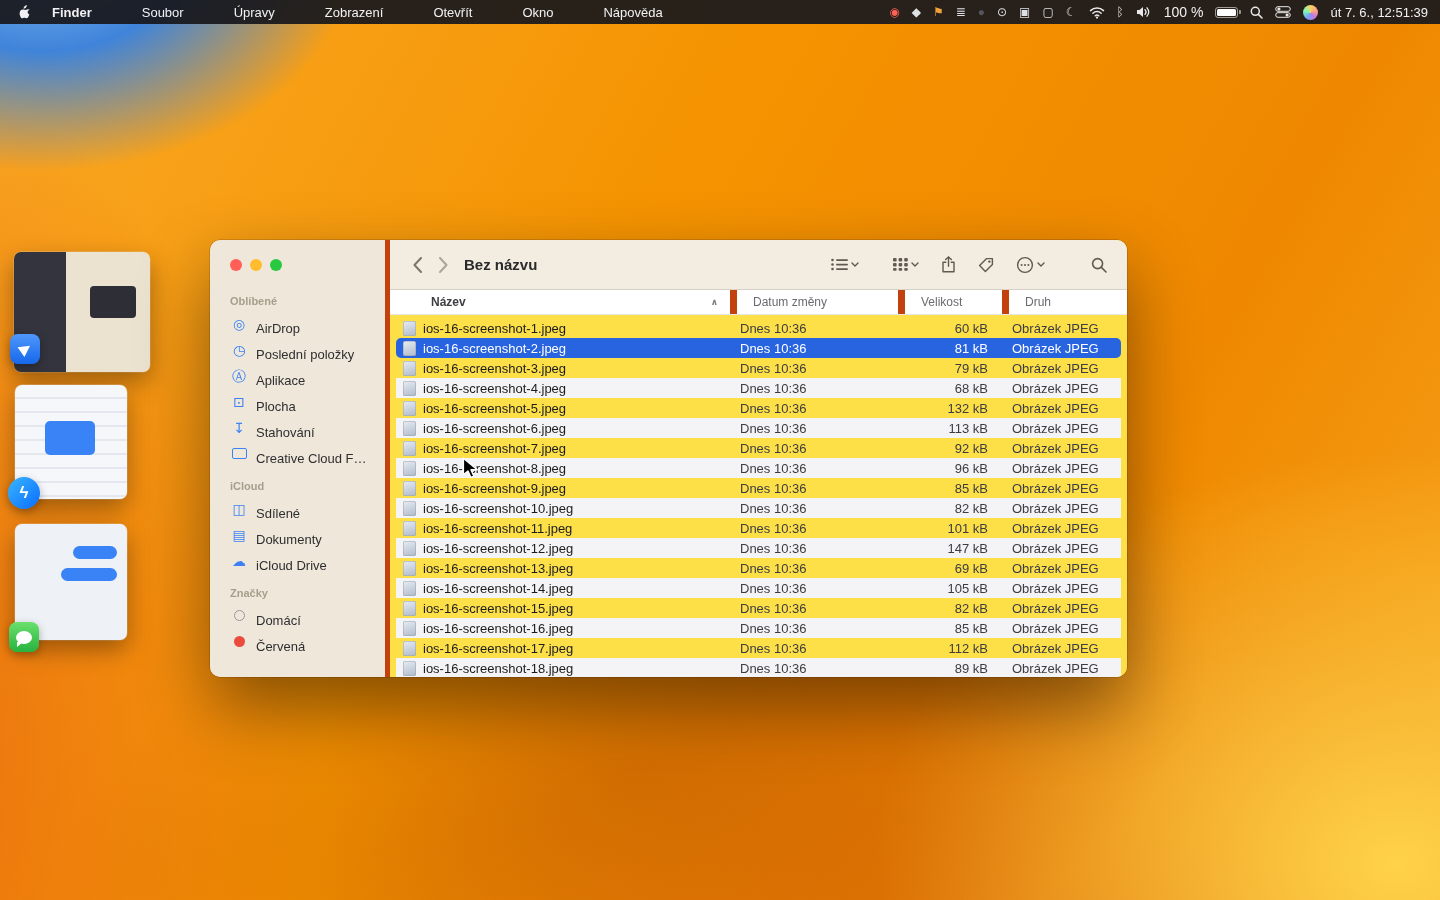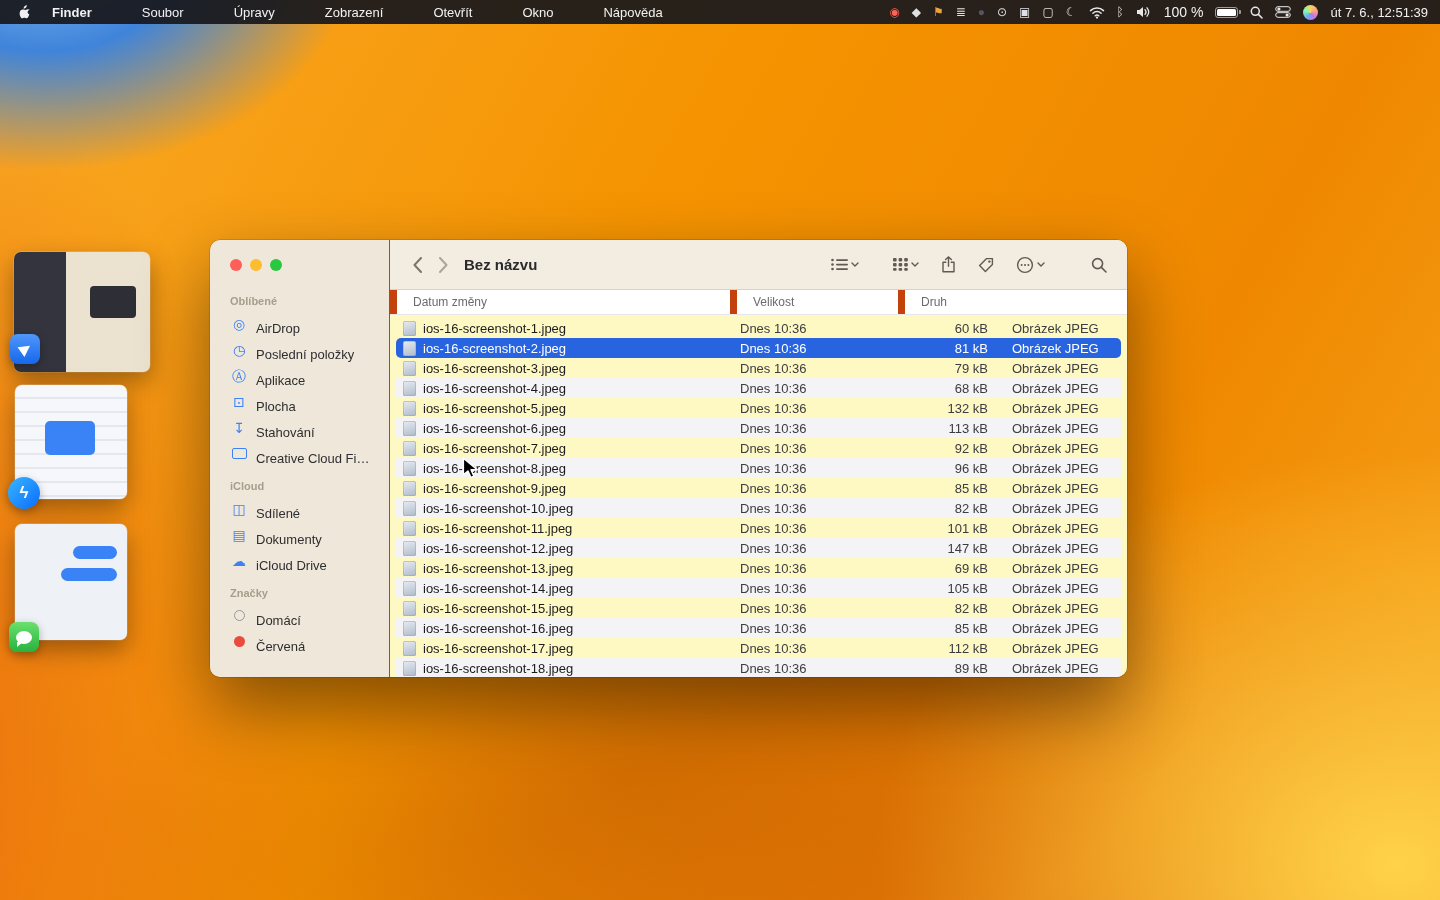--- a/index.html
+++ b/index.html
@@ -59,39 +59,39 @@
     box-shadow:0 3px 8px rgba(0,0,0,.3); }
   .badge-chat { left:-6px; bottom:-12px; width:30px; height:30px; border-radius:8px;
     background:linear-gradient(180deg,#6ae06c,#27b23f); box-shadow:0 3px 8px rgba(0,0,0,.3); }
   .badge-chat .bubble { width:16px; height:13px; background:#fff; border-radius:50%; position:relative; }
   .badge-chat .bubble::after { content:""; position:absolute; left:1px; bottom:-3px; width:0; height:0;
     border-top:5px solid #fff; border-right:6px solid transparent; }
 
   
   .window { position:absolute; left:210px; top:240px; width:917px; height:437px; border-radius:10px;
     overflow:hidden; display:flex; box-shadow:0 30px 70px rgba(0,0,0,.45), 0 0 0 .5px rgba(0,0,0,.25); }
-  .sidebar { width:180px; flex:none; background:#efe8da; border-right:1px solid #c2410c;
+  .sidebar { width:180px; flex:none; background:#efe8da; border-right:5px solid #c2410c;
     font-size:13px; color:#2e2e31; }
   .traffic { display:flex; gap:8px; padding:19px 0 0 20px; }
   .tl { width:12px; height:12px; border-radius:50%; }
   .tl.red { background:#ff5f57; } .tl.yellow { background:#febc2e; } .tl.green { background:#28c840; }
   .sb-sections { padding:24px 10px 0 12px; }
   .sb-heading { font-size:11px; font-weight:700; color:#a79d8c; margin:13px 0 4px 8px; }
   .sb-sections .sb-heading:first-child { margin-top:0; }
   .sb-item { display:flex; align-items:center; gap:8px; height:26px; padding:0 8px; border-radius:6px; }
   .sb-label { white-space:nowrap; overflow:hidden; text-overflow:ellipsis;margin-top:9px; }
   .sb-icon { width:18px; flex:none; text-align:center; color:#3c82f6; font-size:14px; line-height:1; }
   .sb-icon.folder-icon::before { content:""; display:inline-block; width:13px; height:9px;
     border:1.5px solid #3c82f6; border-radius:2px; }
   .sb-icon.tag-gray-icon::before { content:""; display:inline-block; width:9px; height:9px;
     border-radius:50%; border:1.5px solid #97979c; }
   .sb-icon.tag-red-icon::before { content:""; display:inline-block; width:11px; height:11px;
     border-radius:50%; background:#eb4b3d; }
 
-  .main { flex:1; display:flex; flex-direction:column; background:#fef9c3; min-width:0; }
+  .main { flex:1; display:flex; flex-direction:column; background:#fde047; min-width:0; }
   .toolbar { height:50px; flex:none; background:#f2ece1; border-bottom:1px solid #d8d2c6;
     display:flex; align-items:center; padding:0 14px; }
   .nav-btn { width:26px; display:flex; justify-content:center; align-items:center; }
   .win-title { font-size:15px; font-weight:700; color:#2a2a2c; margin-left:8px; }
   .tb-spacer { flex:1; }
   .tb-btn { display:flex; align-items:center; gap:3px; margin-left:22px; color:#5f5a52; }
   .tb-btn.grp { margin-left:34px; }
   .tb-btn.search { margin-left:46px; margin-right:6px; }
 
   .col-header { display:grid; grid-template-columns:340px 168px 104px 1fr; height:25px; flex:none;
@@ -335,20 +335,24 @@
       </span>
       <span class="tb-btn search">
         <svg width="16" height="16" viewBox="0 0 16 16">
             <circle cx="6.6" cy="6.6" r="5" stroke="#5f5a52" stroke-width="1.6" fill="none"></circle>
             <path d="M10.4 10.4 15 15" stroke="#5f5a52" stroke-width="1.6" stroke-linecap="round"></path>
           </svg>
       </span>
     </div>
 
     <div class="col-header">
+      <span class="ch name">
+        <span>Název</span>
+        <span class="sort">∧</span>
+      </span>
       <span class="ch date">Datum změny</span>
       <span class="ch size">Velikost</span>
       <span class="ch kind">Druh</span>
     </div>
 
     <div class="file-list">
         <div class="file-row">
           <span class="cell name">
             <span class="file-icon"></span>
             <span>ios-16-screenshot-1.jpeg</span>

